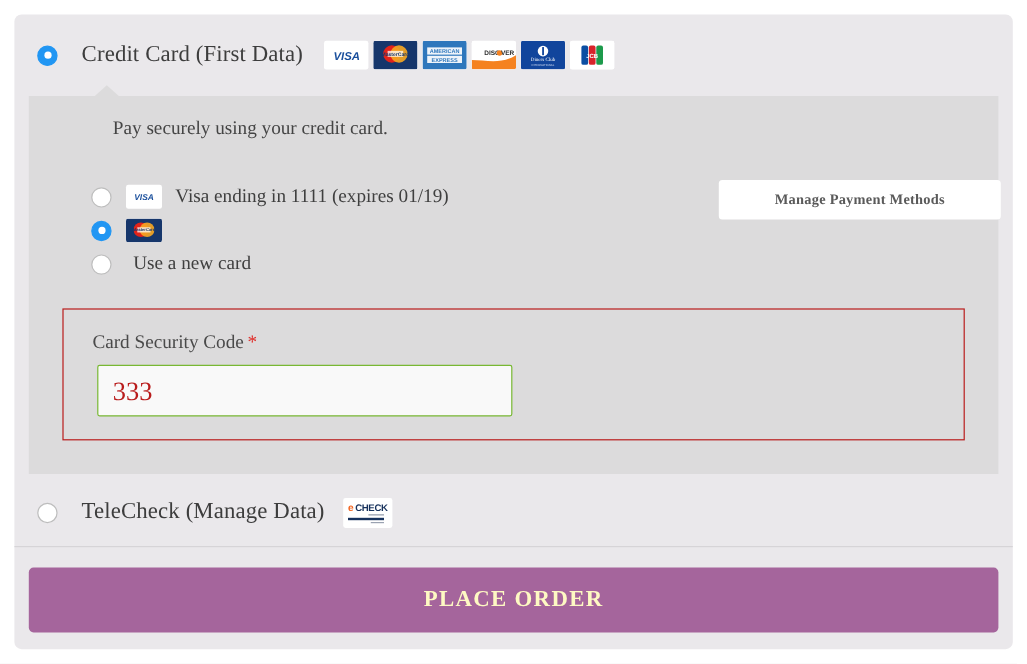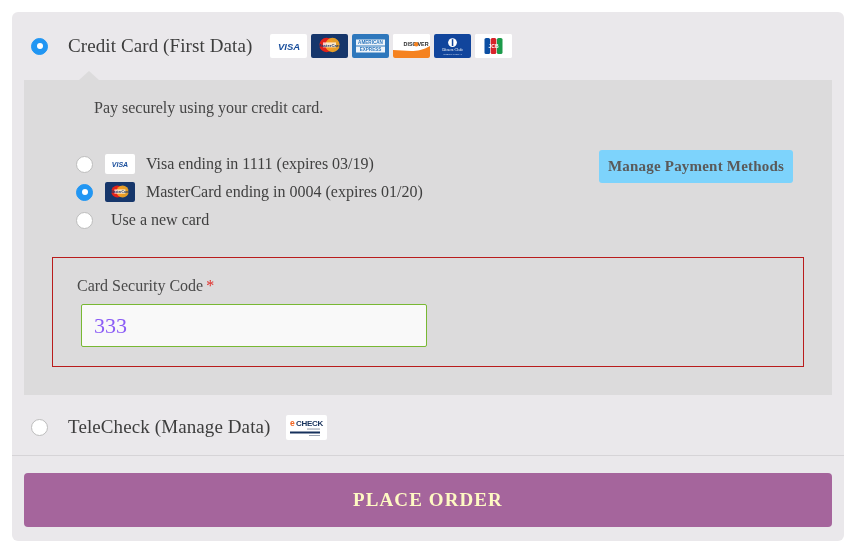--- a/index.html
+++ b/index.html
@@ -167,27 +167,27 @@
     margin-left: 11px;
     white-space: nowrap;
   }
   .saved-label.no-logo { margin-left: 18px; text-align: right; }
 
   
   .manage-btn {
     position: absolute;
     left: 575px;
     top: 70px;
-    width: 194px;
+    width: 235px;
     height: 33px;
-    background: #7dd3fc;
+    background: #ffffff;
     border: none;
     border-radius: 3px;
     font-family: "Liberation Serif", "DejaVu Serif", serif;
-    font-size: 15px;
+    font-size: 12px;
     font-weight: bold;
     color: #5a5a5a;
     cursor: pointer;
     letter-spacing: .2px;
   }
 
   
   .cvv-box {
     position: absolute;
     left: 28px;
@@ -216,21 +216,21 @@
     top: 46px;
     width: 346px;
     height: 43px;
     box-sizing: border-box;
     border: 1px solid #78b833;
     border-radius: 2px;
     background: #f9f9f9;
     padding: 0 12px;
     font-family: "Liberation Serif", "DejaVu Serif", serif;
     font-size: 22px;
-    color: #8b5cf6;
+    color: #b91c1c;
   }
 
   
   .echeck {
     width: 41px;
     height: 25px;
     margin-left: 16px;
     background: #ffffff;
     border-radius: 2px;
     display: flex;
@@ -345,35 +345,34 @@
     <div class="saved-list">
 
       <div class="saved-row">
         <span class="radio off radio-row"></span>
         <span class="mini-logo">
           <svg width="28" height="18" viewBox="0 0 28 18">
             <rect width="28" height="18" fill="#ffffff"></rect>
             <text x="14" y="12" text-anchor="middle" font-family="Liberation Sans, sans-serif" font-size="7" font-weight="bold" font-style="italic" fill="#1a4f9c">VISA</text>
           </svg>
         </span>
-        <span class="saved-label">Visa ending in 1111 (expires 03/19)</span>
+        <span class="saved-label">Visa ending in 1111 (expires 01/19)</span>
       </div>
 
       <div class="saved-row">
         <span class="radio on radio-row"></span>
         <span class="mini-logo">
           <svg width="30" height="20" viewBox="0 0 30 20">
             <rect width="30" height="20" fill="#16366b"></rect>
             <circle cx="12.4" cy="9.5" r="6.1" fill="#e2231a"></circle>
             <circle cx="17.6" cy="9.5" r="6.1" fill="#f5a623" opacity="0.92"></circle>
             <rect x="9.4" y="7.4" width="11" height="4.3" fill="#ffffff" opacity="0.75"></rect>
             <text x="15" y="10.9" text-anchor="middle" font-family="Liberation Sans, sans-serif" font-size="3.4" font-weight="bold" fill="#16366b">MasterCard</text>
           </svg>
         </span>
-        <span class="saved-label">MasterCard ending in 0004 (expires 01/20)</span>
       </div>
 
       <div class="saved-row">
         <span class="radio off radio-row"></span>
         <span class="saved-label no-logo">Use a new card</span>
       </div>
 
     </div>
 
     <button class="manage-btn">Manage Payment Methods</button>

